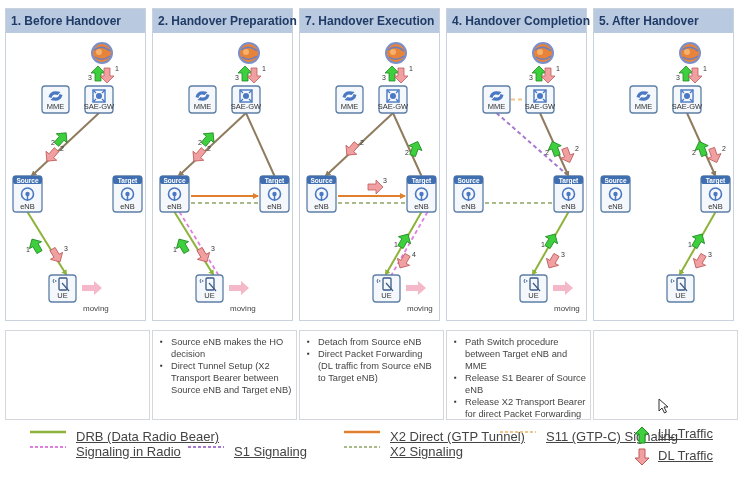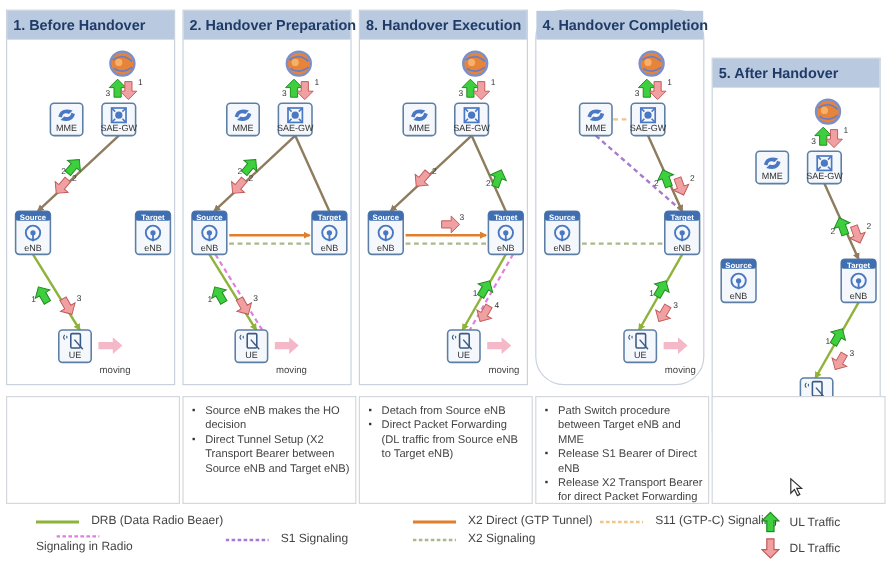--- a/index.html
+++ b/index.html
@@ -11,21 +11,21 @@
            font-weight:bold; font-size:12px; line-height:24px; padding-left:5px;
            white-space:nowrap; }
   .panel-svg { position:absolute; left:0; top:0; }
   .notes { position:absolute; top:330px; width:145px; height:90px;
            border:1px solid #d4d8dd; box-sizing:border-box; background:#fff;
            padding:5px 4px 0 4px; }
   .notes ul { margin:0; padding:0 0 0 14px; list-style:none; }
   .notes li { font-size:9.3px; line-height:12px; color:#444; position:relative; }
   .notes li::before { content:"\25AA"; position:absolute; left:-11px; top:0; font-size:8px; color:#333; }
   .legend { position:absolute; left:0; top:425px; width:746px; height:55px; }
-  .legend-item { position:absolute; display:flex; align-items:center; font-size:10px; color:#444; }
+  .legend-item { position:absolute; display:flex; font-size:13px; color:#444;text-decoration:underline; }
   .cursor { position:absolute; left:658px; top:398px; }
 </style>
 </head>
 <body>
 
 <div id="panels">
     <div class="panel" style="left: 5px;">
       <div class="panel-header">1. Before Handover</div>
       <svg width="139" height="311" class="panel-svg">
         <defs>
@@ -227,21 +227,21 @@
           <path d="M0 -8 L7 -1 L3 -1 L3 7 L-3 7 L-3 -1 L-7 -1 Z" fill="#3ecf3e" stroke="#1f8a1f" stroke-width="0.8"></path>
           <text x="-10" y="6" font-size="7" fill="#333" font-family="Liberation Sans, sans-serif" transform="rotate(30)">1</text>
         </g>
         <g transform="translate(50,246) rotate(-30)">
           <path d="M0 8 L7 1 L3 1 L3 -7 L-3 -7 L-3 1 L-7 1 Z" fill="#f0a0a0" stroke="#c05a5a" stroke-width="0.8"></path>
           <text x="8" y="-4" font-size="7" fill="#333" font-family="Liberation Sans, sans-serif" transform="rotate(30)">3</text>
         </g>
       </svg>
     </div>
     <div class="panel" style="left: 299px;">
-      <div class="panel-header">8. Handover Execution</div>
+      <div class="panel-header">7. Handover Execution</div>
       <svg width="139" height="311" class="panel-svg">
         <defs>
           <marker id="ah-s1-2" markerWidth="6" markerHeight="6" refX="5" refY="3" orient="auto" markerUnits="userSpaceOnUse">
             <path d="M0,0 L6,3 L0,6 Z" fill="#8f7c5e"></path>
           </marker>
         </defs>
         <defs>
           <marker id="ah-drb-2" markerWidth="6" markerHeight="6" refX="5" refY="3" orient="auto" markerUnits="userSpaceOnUse">
             <path d="M0,0 L6,3 L0,6 Z" fill="#8db33a"></path>
           </marker>
@@ -336,21 +336,21 @@
         <g transform="translate(104,232) rotate(30)">
           <path d="M0 -8 L7 -1 L3 -1 L3 7 L-3 7 L-3 -1 L-7 -1 Z" fill="#3ecf3e" stroke="#1f8a1f" stroke-width="0.8"></path>
           <text x="-10" y="6" font-size="7" fill="#333" font-family="Liberation Sans, sans-serif" transform="rotate(-30)">1</text>
         </g>
         <g transform="translate(104,252) rotate(30)">
           <path d="M0 8 L7 1 L3 1 L3 -7 L-3 -7 L-3 1 L-7 1 Z" fill="#f0a0a0" stroke="#c05a5a" stroke-width="0.8"></path>
           <text x="8" y="-4" font-size="7" fill="#333" font-family="Liberation Sans, sans-serif" transform="rotate(-30)">4</text>
         </g>
       </svg>
     </div>
-    <div class="panel" style="left: 446px; border-radius: 24px;">
+    <div class="panel" style="left: 446px;">
       <div class="panel-header">4. Handover Completion</div>
       <svg width="139" height="311" class="panel-svg">
         <defs>
           <marker id="ah-s1-3" markerWidth="6" markerHeight="6" refX="5" refY="3" orient="auto" markerUnits="userSpaceOnUse">
             <path d="M0,0 L6,3 L0,6 Z" fill="#8f7c5e"></path>
           </marker>
         </defs>
         <defs>
           <marker id="ah-drb-3" markerWidth="6" markerHeight="6" refX="5" refY="3" orient="auto" markerUnits="userSpaceOnUse">
             <path d="M0,0 L6,3 L0,6 Z" fill="#8db33a"></path>
@@ -441,21 +441,21 @@
         <g transform="translate(104,232) rotate(30)">
           <path d="M0 -8 L7 -1 L3 -1 L3 7 L-3 7 L-3 -1 L-7 -1 Z" fill="#3ecf3e" stroke="#1f8a1f" stroke-width="0.8"></path>
           <text x="-10" y="6" font-size="7" fill="#333" font-family="Liberation Sans, sans-serif" transform="rotate(-30)">1</text>
         </g>
         <g transform="translate(106,252) rotate(30)">
           <path d="M0 8 L7 1 L3 1 L3 -7 L-3 -7 L-3 1 L-7 1 Z" fill="#f0a0a0" stroke="#c05a5a" stroke-width="0.8"></path>
           <text x="8" y="-4" font-size="7" fill="#333" font-family="Liberation Sans, sans-serif" transform="rotate(-30)">3</text>
         </g>
       </svg>
     </div>
-    <div class="panel" style="left: 593px; margin-top: 40px;">
+    <div class="panel" style="left: 593px;">
       <div class="panel-header">5. After Handover</div>
       <svg width="139" height="311" class="panel-svg">
         <defs>
           <marker id="ah-s1-4" markerWidth="6" markerHeight="6" refX="5" refY="3" orient="auto" markerUnits="userSpaceOnUse">
             <path d="M0,0 L6,3 L0,6 Z" fill="#8f7c5e"></path>
           </marker>
         </defs>
         <defs>
           <marker id="ah-drb-4" markerWidth="6" markerHeight="6" refX="5" refY="3" orient="auto" markerUnits="userSpaceOnUse">
             <path d="M0,0 L6,3 L0,6 Z" fill="#8db33a"></path>
@@ -560,21 +560,21 @@
     </div>
     <div class="notes" style="left: 299px;">
       <ul>
         <li>Detach from Source eNB</li>
         <li>Direct Packet Forwarding (DL traffic from Source eNB to Target eNB)</li>
       </ul>
     </div>
     <div class="notes" style="left: 446px;">
       <ul>
         <li>Path Switch procedure between Target eNB and MME</li>
-        <li>Release S1 Bearer of Direct eNB</li>
+        <li>Release S1 Bearer of Source eNB</li>
         <li>Release X2 Transport Bearer for direct Packet Forwarding</li>
       </ul>
     </div>
     <div class="notes" style="left: 593px;">
       <ul></ul>
     </div>
   </div>
 
 <div class="legend">
   <div class="legend-item" style="left:30px; top:4px;">
@@ -588,21 +588,21 @@
         <line x1="0" y1="3" x2="36" y2="3" stroke="#e07f2e" stroke-width="2.5"></line>
       </svg>
     <span>X2 Direct (GTP Tunnel)</span>
   </div>
   <div class="legend-item" style="left:500px; top:4px;">
     <svg width="36" height="6" style="margin-right:10px">
         <line x1="0" y1="3" x2="36" y2="3" stroke="#f0c48a" stroke-width="2" stroke-dasharray="3,2"></line>
       </svg>
     <span>S11 (GTP-C) Signaling</span>
   </div>
-  <div class="legend-item" style="left:30px; top:19px;flex-direction:column;">
+  <div class="legend-item" style="left:30px; top:19px;">
     <svg width="36" height="6" style="margin-right:10px">
         <line x1="0" y1="3" x2="36" y2="3" stroke="#e07ee0" stroke-width="2" stroke-dasharray="3,2"></line>
       </svg>
     <span>Signaling in Radio</span>
   </div>
   <div class="legend-item" style="left:188px; top:19px;">
     <svg width="36" height="6" style="margin-right:10px">
         <line x1="0" y1="3" x2="36" y2="3" stroke="#a77ad0" stroke-width="2" stroke-dasharray="3,2"></line>
       </svg>
     <span>S1 Signaling</span>

